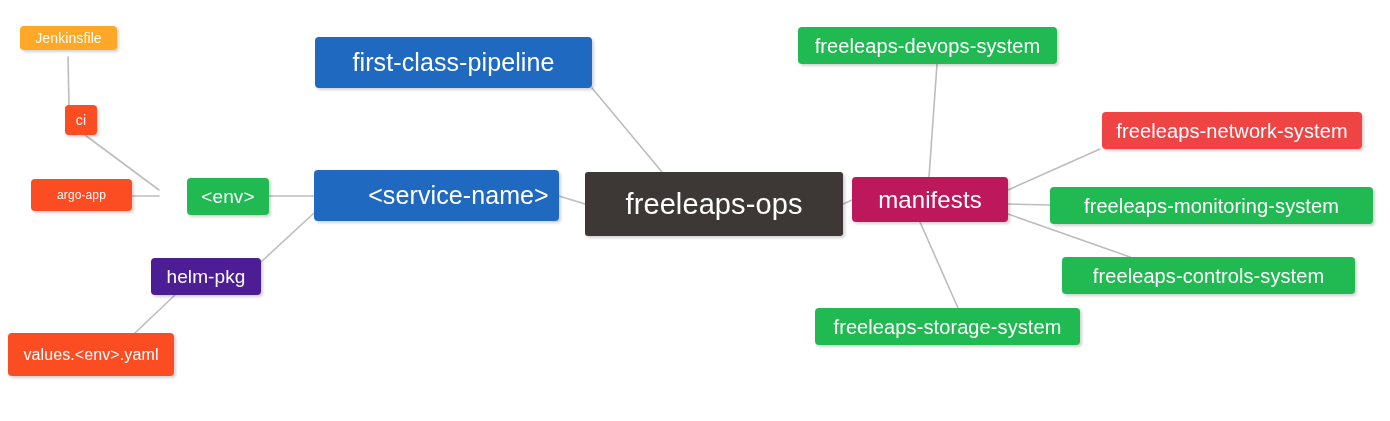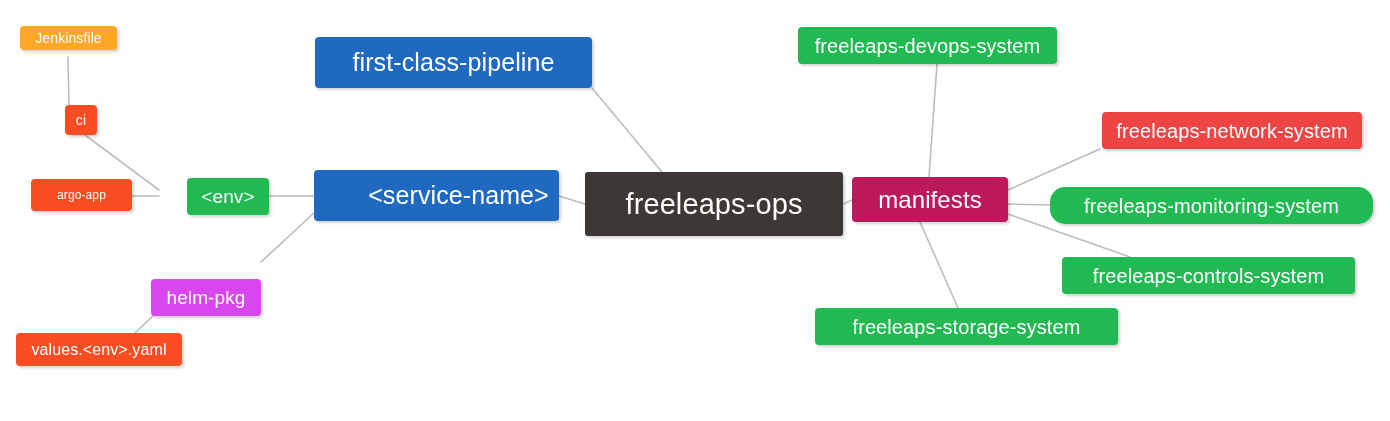--- a/index.html
+++ b/index.html
@@ -77,45 +77,45 @@
       </div>
       <div class="node lvl-blue" style="left: 315px; top: 37px; width: 277px; height: 51px; background: rgb(32, 105, 192); font-size: 25px; text-align: center;">
         <span class="node-label">first-class-pipeline</span>
       </div>
       <div class="node lvl-blue" style="left: 852px; top: 177px; width: 156px; height: 45px; background: #be185d; font-size: 24px;">
         <span class="node-label">manifests</span>
       </div>
       <div class="node lvl-green" style="left: 159px; top: 178px; width: 82px; height: 37px; background: rgb(33, 186, 82); font-size: 19px; margin-left: 28px;">
         <span class="node-label">&lt;env&gt;</span>
       </div>
-      <div class="node lvl-green" style="left: 151px; top: 258px; width: 110px; height: 37px; background: #d946ef; font-size: 19px; margin-top: 21px;">
+      <div class="node lvl-green" style="left: 151px; top: 258px; width: 110px; height: 37px; background: #4c1d95; font-size: 19px;">
         <span class="node-label">helm-pkg</span>
       </div>
       <div class="node lvl-red_orange" style="left: 53px; top: 105px; width: 32px; height: 30px; background: rgb(252, 76, 34); font-size: 14px; margin-left: 12px;">
         <span class="node-label">ci</span>
       </div>
       <div class="node lvl-orange" style="left: 20px; top: 26px; width: 97px; height: 24px; background: rgb(255, 167, 38); font-size: 14px;">
         <span class="node-label">Jenkinsfile</span>
       </div>
       <div class="node lvl-red_orange" style="left: 31px; top: 179px; width: 101px; height: 32px; background: rgb(252, 76, 34); font-size: 12px;">
         <span class="node-label">argo-app</span>
       </div>
-      <div class="node lvl-red_orange" style="left: 16px; top: 333px; width: 166px; height: 33px; background: rgb(252, 76, 34); font-size: 16px;">
+      <div class="node lvl-red_orange" style="left: 8px; top: 333px; width: 166px; height: 43px; background: rgb(252, 76, 34); font-size: 16px;">
         <span class="node-label">values.&lt;env&gt;.yaml</span>
       </div>
       <div class="node lvl-green" style="left: 798px; top: 27px; width: 259px; height: 37px; background: rgb(33, 186, 82); font-size: 20px;">
         <span class="node-label">freeleaps-devops-system</span>
       </div>
       <div class="node lvl-green" style="left: 1102px; top: 112px; width: 260px; height: 37px; background: #ef4444; font-size: 20px;">
         <span class="node-label">freeleaps-network-system</span>
       </div>
-      <div class="node lvl-green" style="left: 1050px; top: 187px; width: 323px; height: 37px; background: rgb(33, 186, 82); font-size: 20px; border-radius: 15px;">
+      <div class="node lvl-green" style="left: 1050px; top: 187px; width: 323px; height: 37px; background: rgb(33, 186, 82); font-size: 20px;">
         <span class="node-label">freeleaps-monitoring-system</span>
       </div>
       <div class="node lvl-green" style="left: 1062px; top: 257px; width: 293px; height: 37px; background: rgb(33, 186, 82); font-size: 20px;">
         <span class="node-label">freeleaps-controls-system</span>
       </div>
-      <div class="node lvl-green" style="left: 815px; top: 308px; width: 303px; height: 37px; background: rgb(33, 186, 82); font-size: 20px;">
+      <div class="node lvl-green" style="left: 815px; top: 308px; width: 265px; height: 37px; background: rgb(33, 186, 82); font-size: 20px;">
         <span class="node-label">freeleaps-storage-system</span>
       </div>
     </div>
 
 </div>
 
 </body></html>

